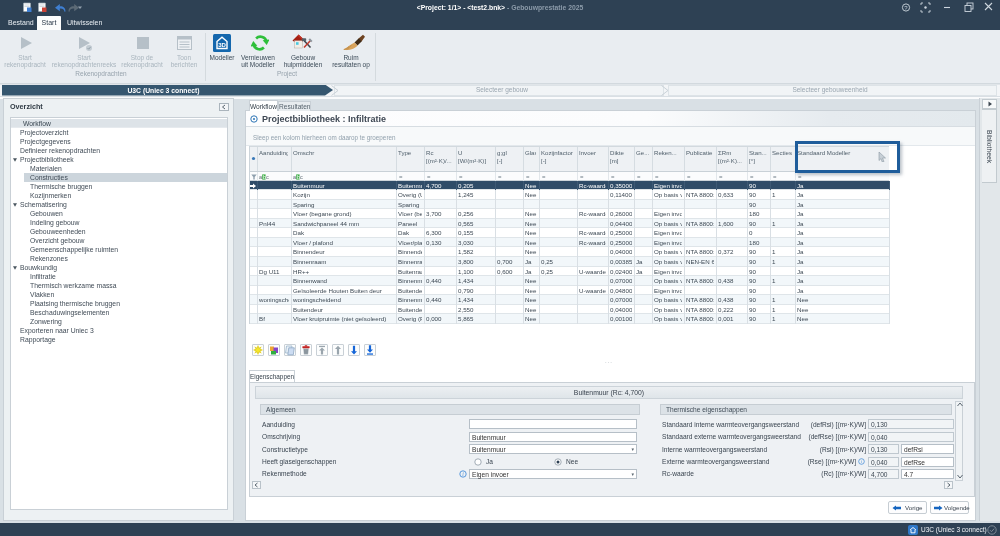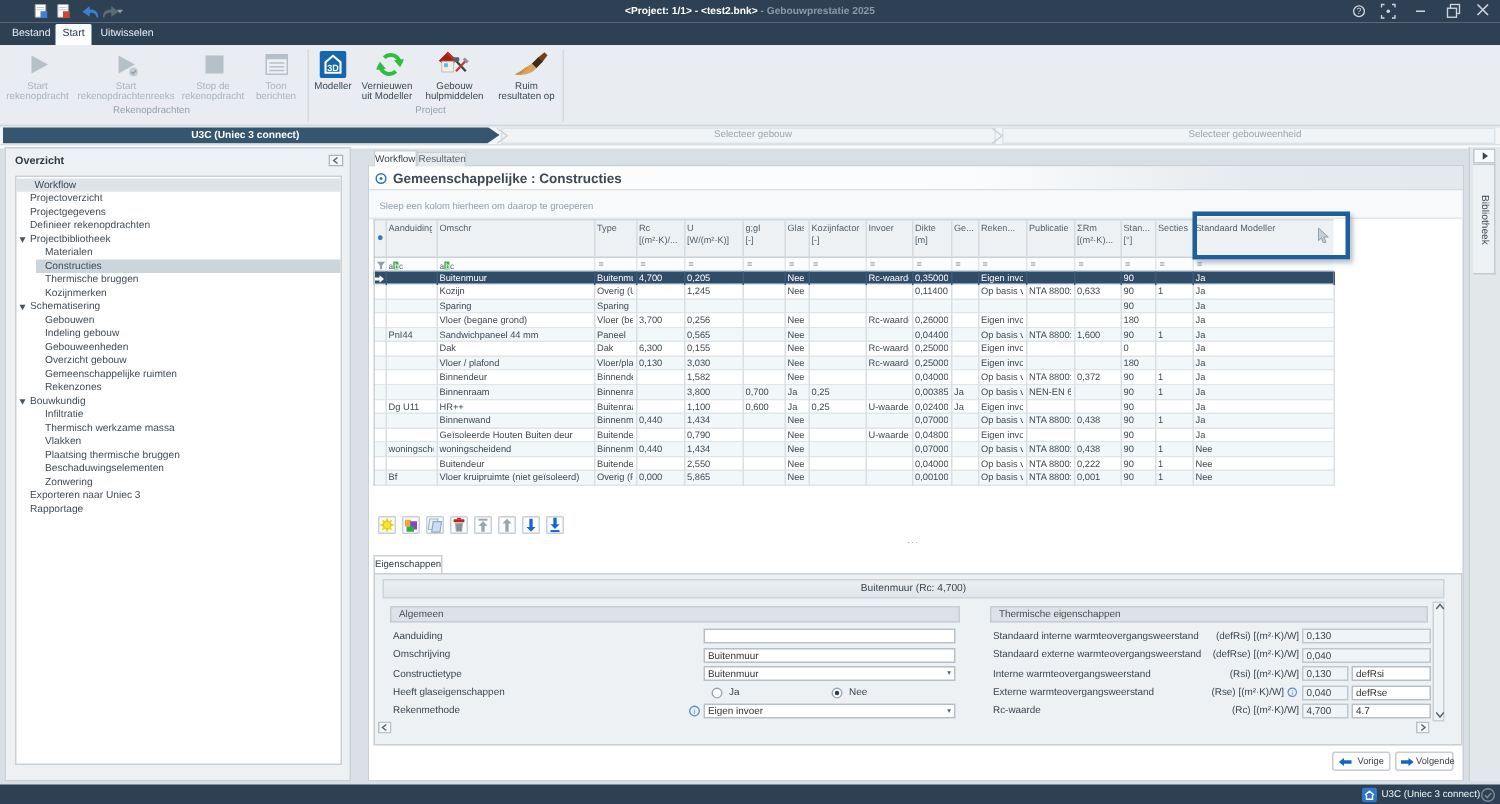--- a/index.html
+++ b/index.html
@@ -207,21 +207,21 @@
     <span class="ab" style="left:9px;">Rapportage</span>
   </div>
 <div class="ab" style="left:245px;top:110px;width:731px;height:411px;background:#ffffff;border:1px solid #c9d0d6;"></div>
 <div class="ab" style="left:249px;top:100px;width:29px;height:11px;background:#ffffff;border:1px solid #c9d0d6;border-bottom:none;font-size:6.6px;line-height:11px;text-align:center;color:#333f49;z-index:3;">Workflow</div>
 <div class="ab" style="left:278px;top:101px;width:33px;height:10px;background:#e7ebee;border:1px solid #c9d0d6;border-bottom:none;font-size:6.6px;line-height:10px;text-align:center;color:#57636d;">Resultaten</div>
 <div class="ab" style="left:246px;top:111px;width:729px;height:16px;background:linear-gradient(to right,#fdfdfe 0%,#fbfcfd 55%,#e6ebef 80%,#e3e9ed 100%);border-bottom:1px solid #d7dde2;"></div>
 <svg class="ab" style="left:250px;top:115px" width="8" height="8" viewBox="0 0 8 8">
     <circle cx="4" cy="4" r="3.2" fill="none" stroke="#2e75b6" stroke-width="1"></circle>
     <circle cx="4" cy="4" r="1" fill="#2e75b6"></circle>
   </svg>
-<div class="ab" style="left:262px;top:112px;height:14px;font-size:9px;font-weight:bold;line-height:14px;color:#3f4854;">Gemeenschappelijke : Constructies</div>
+<div class="ab" style="left:262px;top:112px;height:14px;font-size:9px;font-weight:bold;line-height:14px;color:#3f4854;">Projectbibliotheek : Infiltratie</div>
 <div class="ab" style="left:246px;top:127px;width:729px;height:19px;background:#f7f9fa;border-bottom:1px solid #e3e8ec;"></div>
 <div class="ab" style="left:253px;top:133px;height:9px;font-size:6.3px;line-height:9px;color:#92a1ad;">Sleep een kolom hierheen om daarop te groeperen</div>
 
 <div class="ab" style="left:249px;top:146px;width:640px;height:26px;background:#eef1f4;border-top:1px solid #d2d9de;border-bottom:1px solid #c9d1d7;"></div>
 <div class="ab" style="left:257px;top:147px;width:1px;height:24px;background:#d5dce1;"></div>
 <div class="ab" style="left:257px;top:149px;width:31px;height:18px;font-size:6.1px;line-height:8px;color:#51606c;overflow:hidden;white-space:nowrap;padding-left:2px;">Aanduiding</div>
 <div class="ab" style="left:291px;top:147px;width:1px;height:24px;background:#d5dce1;"></div>
 <div class="ab" style="left:291px;top:149px;width:102px;height:18px;font-size:6.1px;line-height:8px;color:#51606c;overflow:hidden;white-space:nowrap;padding-left:2px;">Omschr</div>
 <div class="ab" style="left:396px;top:147px;width:1px;height:24px;background:#d5dce1;"></div>
 <div class="ab" style="left:396px;top:149px;width:25px;height:18px;font-size:6.1px;line-height:8px;color:#51606c;overflow:hidden;white-space:nowrap;padding-left:2px;">Type</div>

